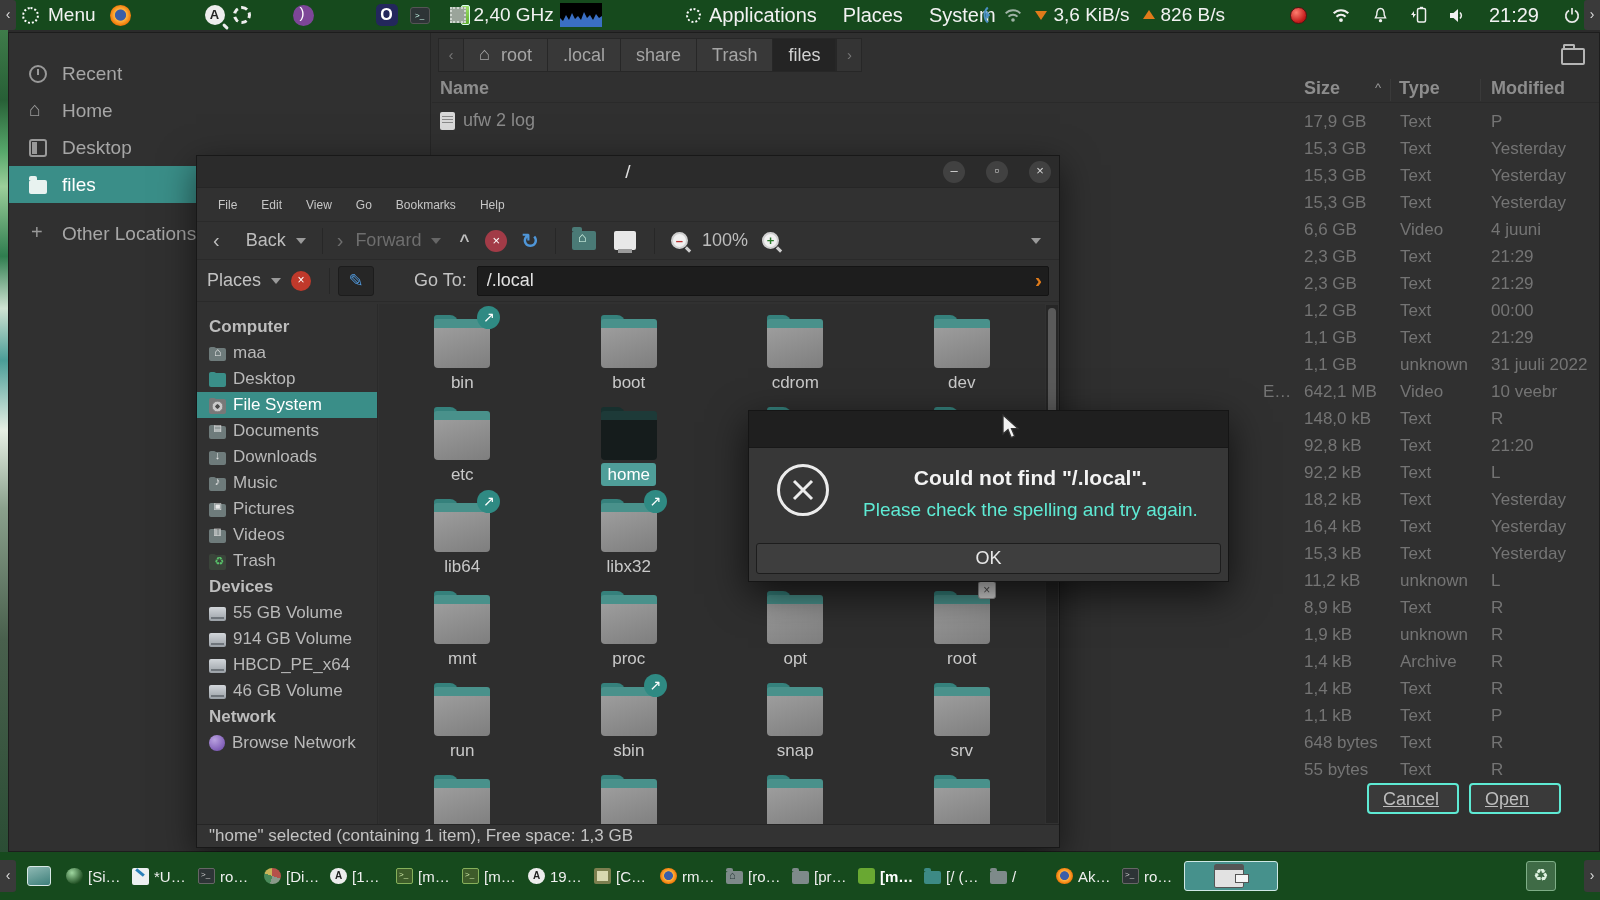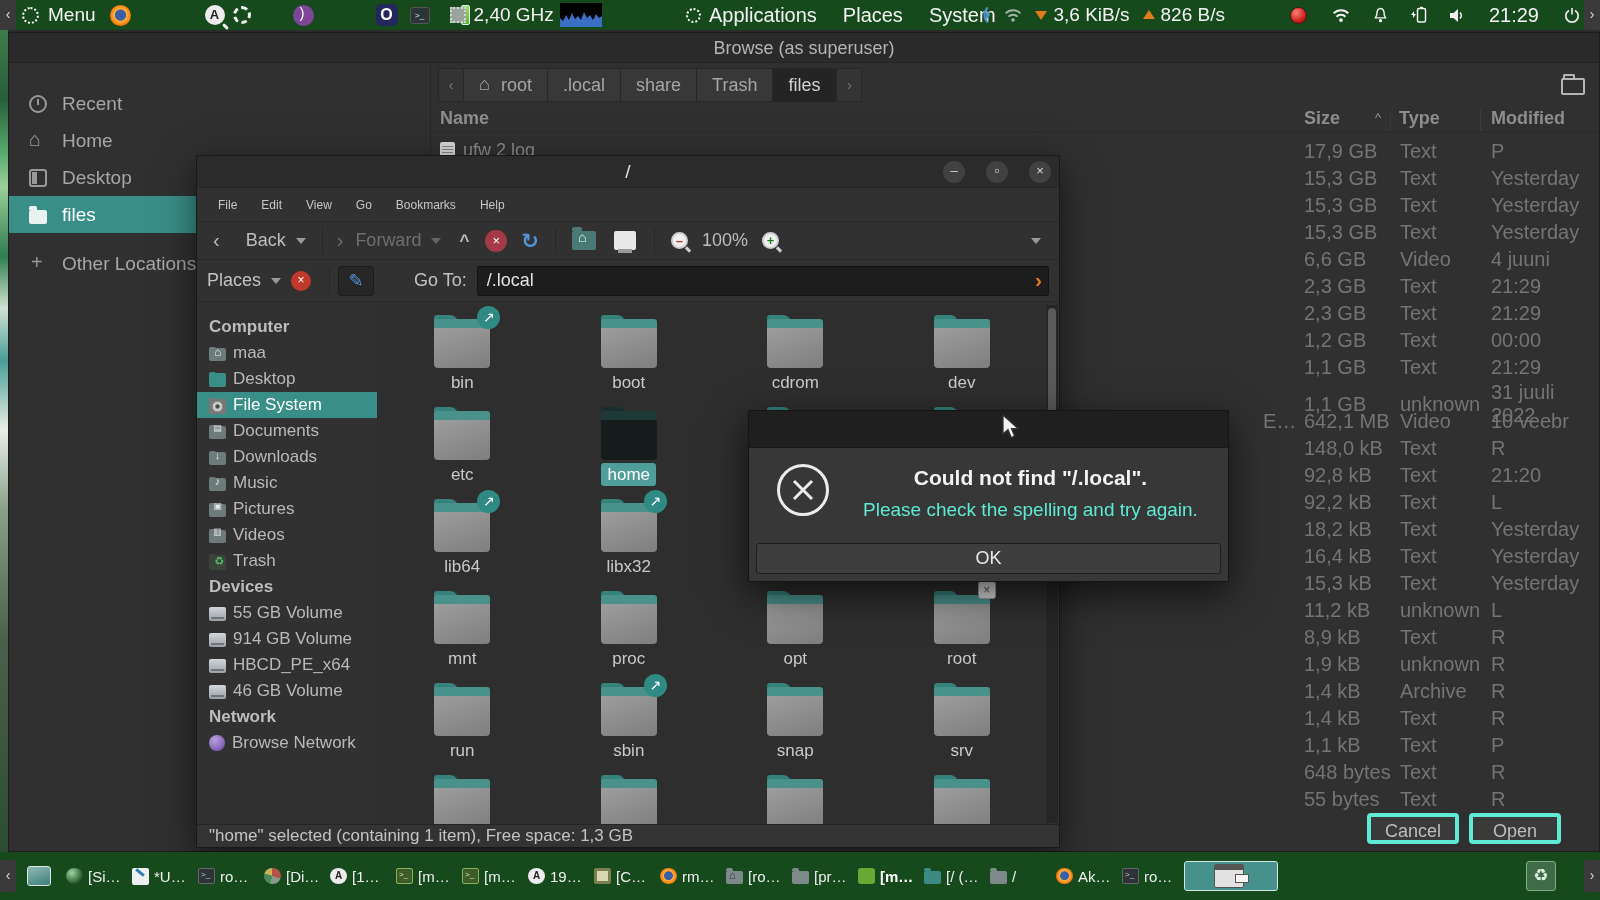--- a/index.html
+++ b/index.html
@@ -73,23 +73,23 @@
   .bwh-size{position:absolute;left:872px;top:1px;text-align:center;}
   .bwh-caret{position:absolute;left:943px;top:3px;font-weight:normal;color:#9a9a9a;font-size:13px;}
   .bwh-type{position:absolute;left:967px;top:1px;}
   .bwh-mod{position:absolute;left:1059px;top:1px;}
   .bwh-sep1,.bwh-sep2{position:absolute;top:2px;width:1px;height:22px;background:#3a3a3a;}
   .bwh-sep1{left:958px;} .bwh-sep2{left:1048px;}
   .bw-firstfile{position:absolute;left:8px;top:77px;display:flex;align-items:center;gap:8px;color:#8a8a8a;font-size:18px;}
   .doc-icon{width:15px;height:18px;background:#d8d8d8;border-radius:2px;position:relative;}
   .doc-icon::after{content:"";position:absolute;left:2px;top:4px;right:2px;height:1px;background:#888;box-shadow:0 3px 0 #888,0 6px 0 #888;}
   .bw-rows{position:absolute;left:831px;top:75px;right:4px;}
-  .bw-row{height:27px;display:grid;grid-template-columns:41px 96px 91px auto;align-items:center;color:#747474;font-size:20px;}
+  .bw-row{height:27px;display:grid;grid-template-columns:41px 96px 91px auto;align-items:center;color:#747474;font-size:17px;}
   .bw-actions{position:absolute;right:38px;bottom:8px;display:flex;gap:10px;}
-  .gtk-btn{min-width:92px;height:31px;background:#3a3a3a;border:4px solid #5eead4;border-radius:4px;color:#bdbdbd;font-size:18px;text-align:center;line-height:29px;padding:0 14px;}
+  .gtk-btn{min-width:92px;height:31px;background:#3a3a3a;border:2px solid #5eead4;border-radius:4px;color:#bdbdbd;font-size:18px;text-align:left;line-height:29px;padding:0 14px;text-decoration:underline;}
 
   
   #fm-window{position:absolute;left:196px;top:155px;width:864px;height:693px;background:#313131;border:1px solid #181818;box-shadow:0 10px 34px rgba(0,0,0,.55);z-index:10;}
   .fm-titlebar{position:relative;height:32px;background:#2b2b2b;border-bottom:1px solid #262626;text-align:center;line-height:32px;color:#e0e0e0;font-size:19px;}
   .fm-winbtns{position:absolute;right:8px;top:5px;display:flex;gap:21px;}
   .wbtn{width:22px;height:22px;border-radius:50%;background:#414141;color:#d8d8d8;font-size:13px;line-height:20px;text-align:center;}
   .fm-menubar{height:33px;display:flex;align-items:center;padding:0 10px;gap:2px;}
   .fm-menu-item{padding:4px 11px;color:#c6c6c6;font-size:12px;}
   .fm-toolbar{height:39px;display:flex;align-items:center;padding:0 10px;border-top:1px solid #2a2a2a;border-bottom:1px solid #2a2a2a;color:#bdbdbd;font-size:18px;}
   .tb-sep{width:1px;height:26px;background:#272727;margin:0 8px;}
@@ -287,21 +287,20 @@
       <span class="tp-clock" style="margin-left:10px;">21:29</span>
       <svg width="16" height="17" viewBox="0 0 16 17" style="margin-left:12px;">
           <path d="M5 3.5 A6.2 6.2 0 1 0 11 3.5" fill="none" stroke="#e8e8e8" stroke-width="1.7"></path>
           <line x1="8" y1="1" x2="8" y2="7.5" stroke="#e8e8e8" stroke-width="1.7"></line>
         </svg>
     </div>
     <div class="edge-btn" id="tp-expand">›</div>
   </header>
 
   <section id="browse-window">
-    <div class="bw-titlebar">Browse (as superuser)</div>
     <div class="bw-body">
       <aside class="bw-sidebar">
 
           <div class="bw-side-item">
             <span class="bwi ic-clock"></span>
             <span>Recent</span>
           </div>
 
           <div class="bw-side-item">
             <span class="bwi ic-home2"></span>

